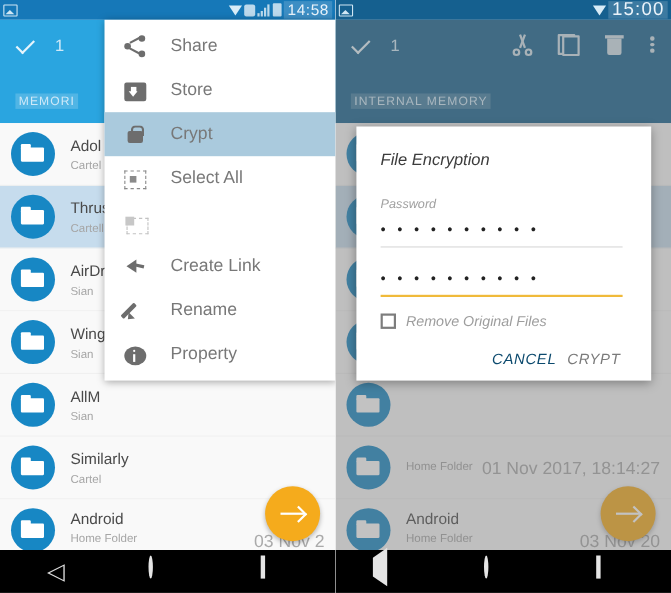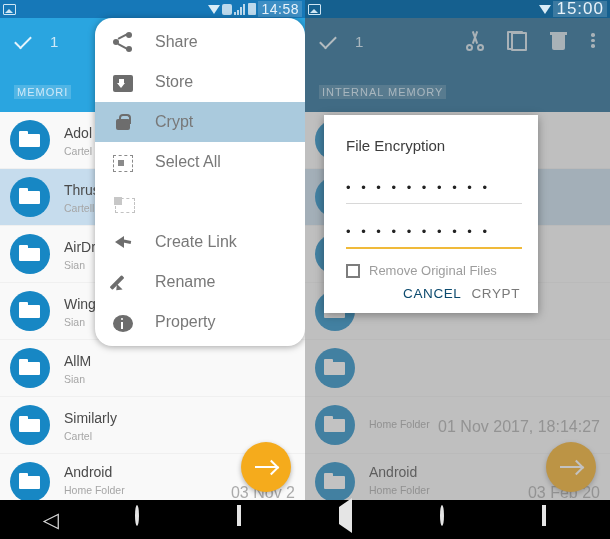--- a/index.html
+++ b/index.html
@@ -297,21 +297,20 @@
 
   
   .menu {
     position: absolute;
     left: 95px; top: 18px;
     width: 210px;
     background: #ffffff;
     box-shadow: 0 1px 7px rgba(0,0,0,0.35);
     z-index: 10;
     padding: 4px 0;
-    border-radius: 17px;
   }
   .menu-item {
     height: 40px;
     display: flex;
     align-items: center;
     padding: 0 0 0 18px;
   }
   .menu-item.highlight { background: #aacadd; }
   .mi-icon {
     width: 20px; height: 20px;
@@ -411,25 +410,26 @@
   .ic-info::after{
     content:""; position:absolute; left:7.5px; top:7px;
     width:2.5px;height:7px;background:#fff;
   }
   .dim { color: #bdbdbd !important; }
 
   
   .dialog {
     position: absolute;
     left: 19px; top: 115px;
-    width: 214px;
+    width: 268px;
     background: #fff;
     box-shadow: 0 2px 9px rgba(0,0,0,0.35);
     z-index: 12;
-    padding: 22px 16px 12px 22px;
+    padding: 22px 26px 12px 22px;
+    font-style: italic;
   }
   .dlg-title {
     font-size: 15px;
     color: #3c3c3c;
     margin-bottom: 26px;
   }
   .field { margin-bottom: 20px; }
   .field-label {
     font-size: 11.5px;
     color: #a0a0a0;
@@ -440,21 +440,21 @@
     color: #222;
     letter-spacing: 3.5px;
     padding-bottom: 8px;
     border-bottom: 1px solid #d8d8d8;
   }
   .field.focused .field-value { border-bottom: 2px solid #f0ba3a; }
   .check-row {
     display: flex;
     align-items: center;
     margin-top: -6px;
-    margin-bottom: 8px;
+    margin-bottom: 20px;
   }
   .cbox {
     width: 14px; height: 14px;
     border: 2px solid #7d7d7d;
     margin-right: 9px;
     flex: 0 0 14px;
   }
   .check-label { font-size: 13px; color: #9d9d9d; }
   .dlg-actions {
     display: flex;
@@ -718,35 +718,36 @@
             <span class="fdate">01 Nov 2017, 18:14:27</span>
           </span>
         </span>
       </div>
       <div class="frow">
         <span class="favatar"></span>
         <span class="fmeta">
           <span class="fname">Android</span>
           <span class="fsub">
             <span>Home Folder</span>
-            <span class="fdate">03 Feb 20</span>
+            <span class="fdate">03 Nov 20</span>
           </span>
         </span>
       </div>
 
     </div>
 
     <div class="fab"></div>
 
     <div class="scrim"></div>
 
     <div class="dialog">
       <div class="dlg-title">File Encryption</div>
 
       <div class="field">
+        <div class="field-label">Password</div>
         <div class="field-value">• • • • • • • • • •</div>
       </div>
 
       <div class="field focused">
         <div class="field-value">• • • • • • • • • •</div>
       </div>
 
       <div class="check-row">
         <span class="cbox"></span>
         <span class="check-label">Remove Original Files</span>

